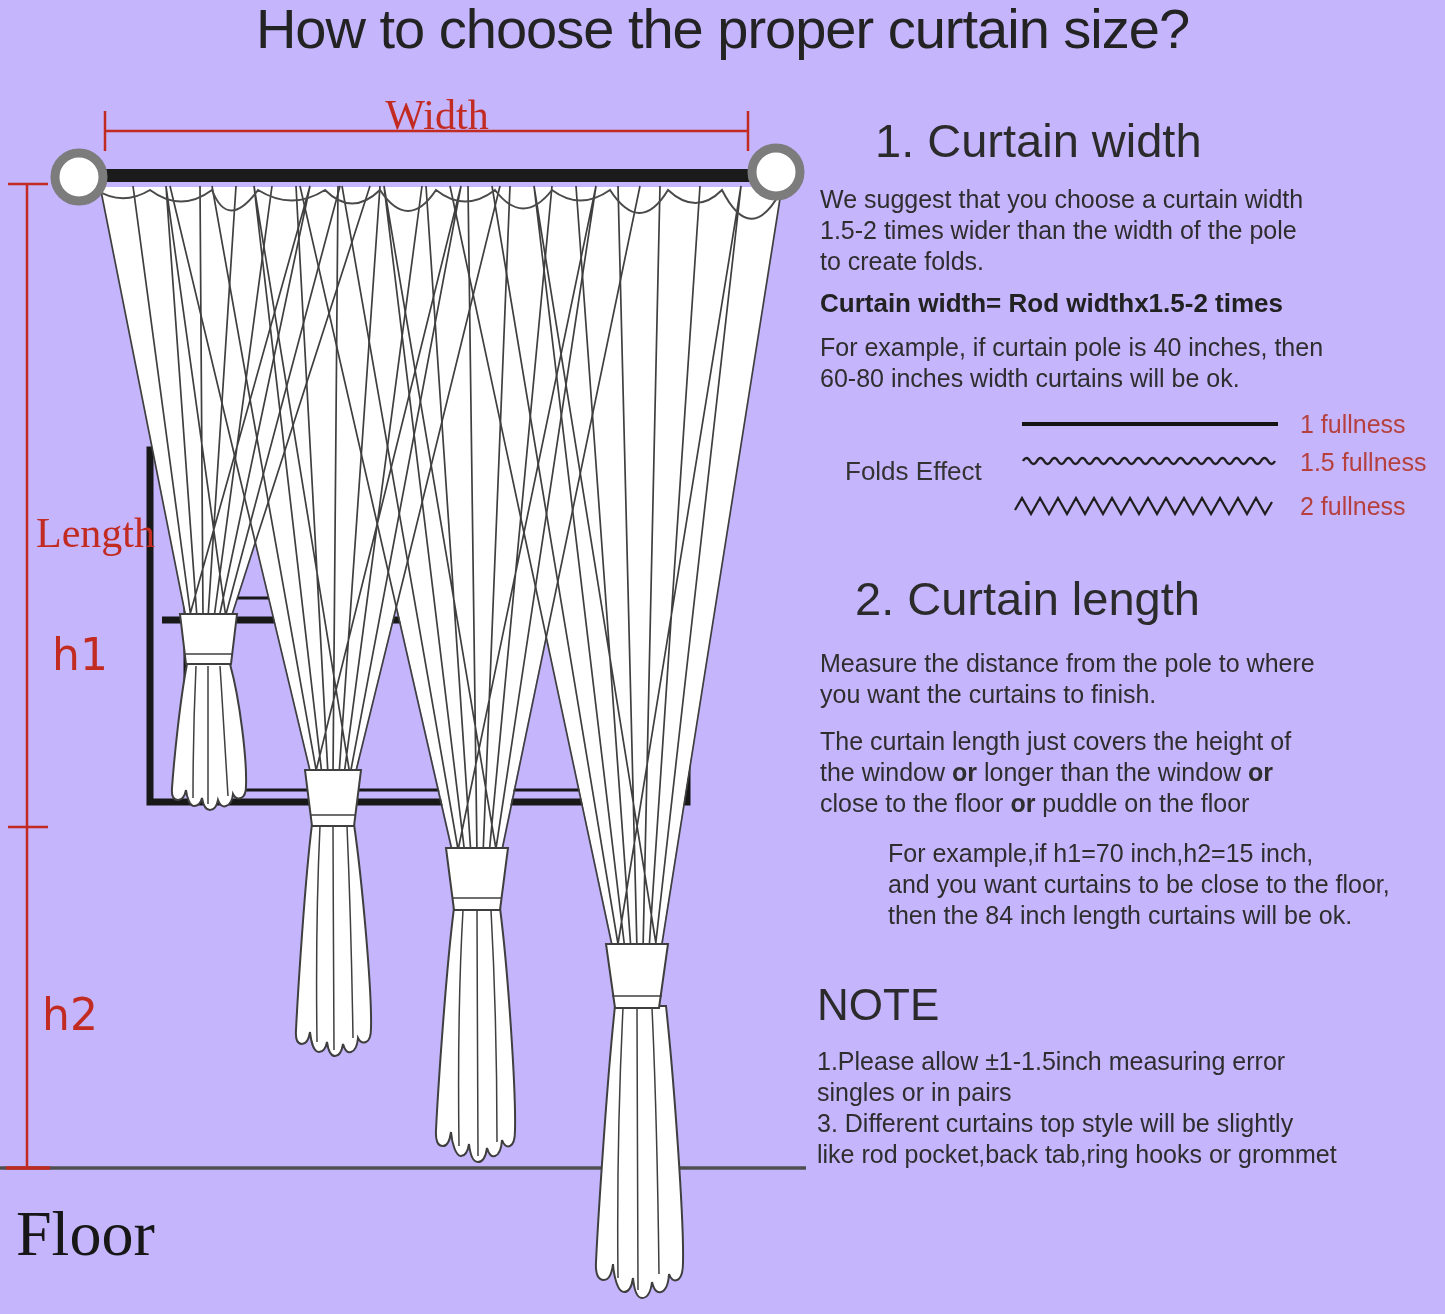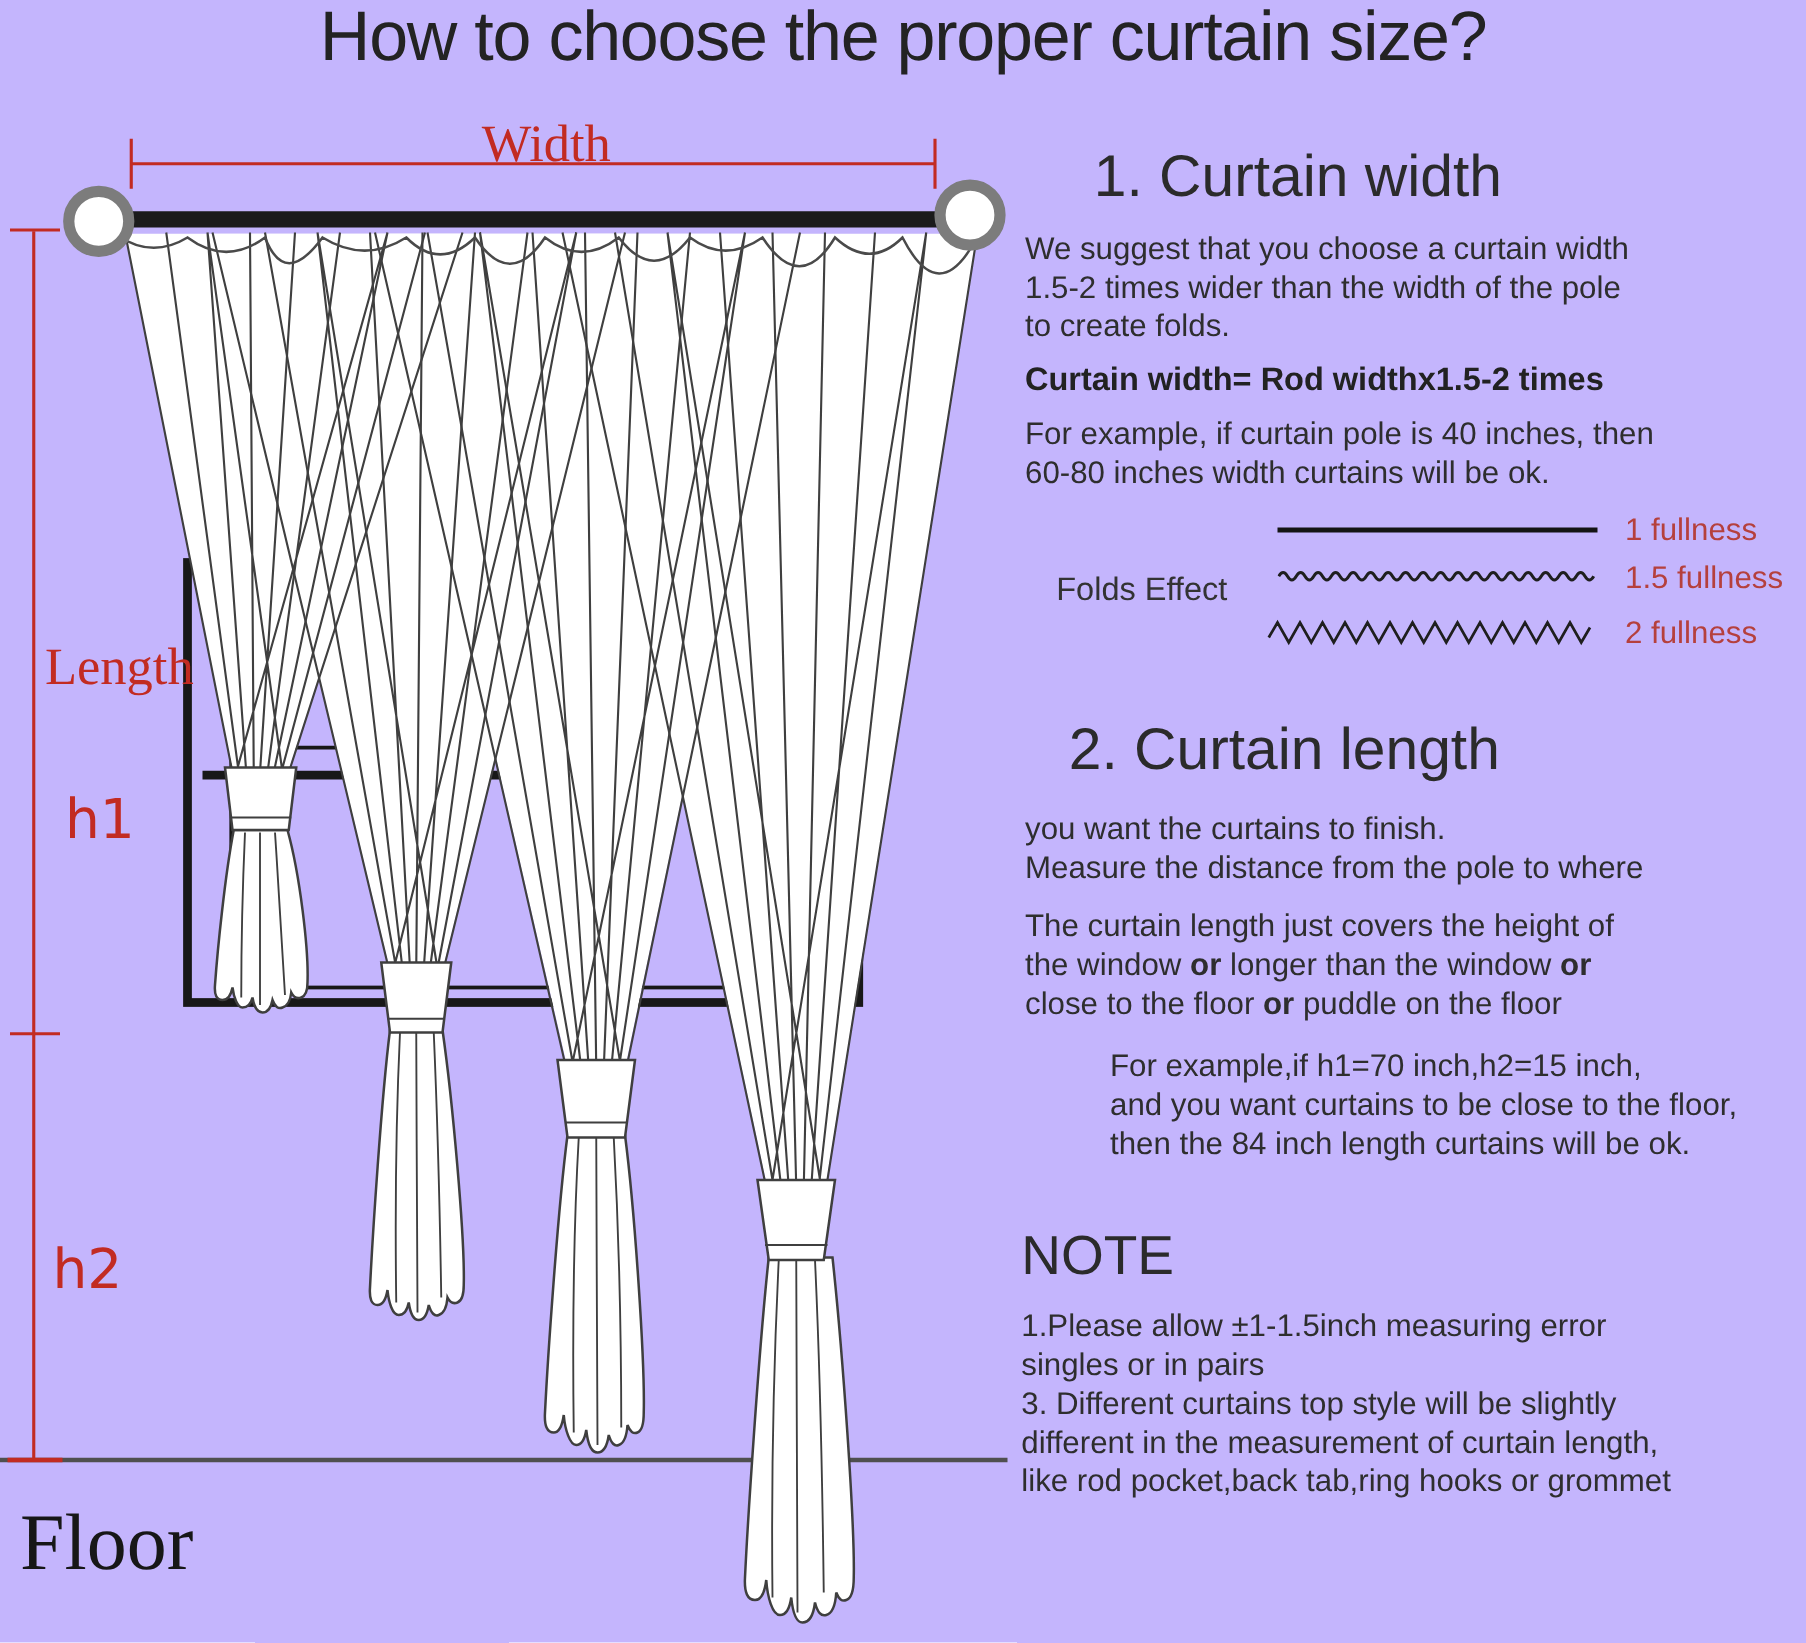--- a/index.html
+++ b/index.html
@@ -126,39 +126,38 @@
     <path fill="none" stroke="#1f1f1f" stroke-width="2.2" d="M2,18 L9,6 L18,22 L27,6 L36,22 L45,6 L54,22 L63,6 L72,22 L81,6 L90,22 L99,6 L108,22 L117,6 L126,22 L135,6 L144,22 L153,6 L162,22 L171,6 L180,22 L189,6 L198,22 L207,6 L216,22 L225,6 L234,22 L243,6 L252,22 L259,10"></path>
   </svg>
 
   <div class="abs fullness" style="left:1300px;top:410px;">1 fullness</div>
   <div class="abs fullness" style="left:1300px;top:448px;">1.5 fullness</div>
   <div class="abs fullness" style="left:1300px;top:492px;">2 fullness</div>
 
   <div class="abs h-sec" style="left:855px;top:574px;">2. Curtain length</div>
 
   <div class="abs body-text" style="left:820px;top:648px;">
+      <div class="ln">Measure the distance from the pole to where</div>
       <div class="ln">you want the curtains to finish.</div>
-      <div class="ln">Measure the distance from the pole to where</div>
     </div>
 
   <div class="abs body-text" style="left:820px;top:726px;">
       <div class="ln"><span>The curtain length just covers the height of</span></div>
       <div class="ln"><span>the window </span><span class="bold">or</span><span> longer than the window </span><span class="bold">or</span></div>
       <div class="ln"><span>close to the floor </span><span class="bold">or</span><span> puddle on the floor</span></div>
     </div>
 
   <div class="abs body-text" style="left:852px;top:838px;margin-left:36px;">
       <div class="ln">For example,if h1=70 inch,h2=15 inch,</div>
       <div class="ln">and you want curtains to be close to the floor,</div>
       <div class="ln">then the 84 inch length curtains will be ok.</div>
     </div>
 
   <div class="abs h-sec" style="left:817px;top:980px;font-size:44px;">NOTE</div>
 
   <div class="abs body-text" style="left:817px;top:1046px;">
       <div class="ln">1.Please allow ±1-1.5inch measuring error</div>
       <div class="ln">singles or in pairs</div>
       <div class="ln">3. Different curtains top style will be slightly</div>
-      <div class="ln">different in the measurement of curtain length,</div>
       <div class="ln">like rod pocket,back tab,ring hooks or grommet</div>
     </div>
 
 </div>
 
 </body></html>

